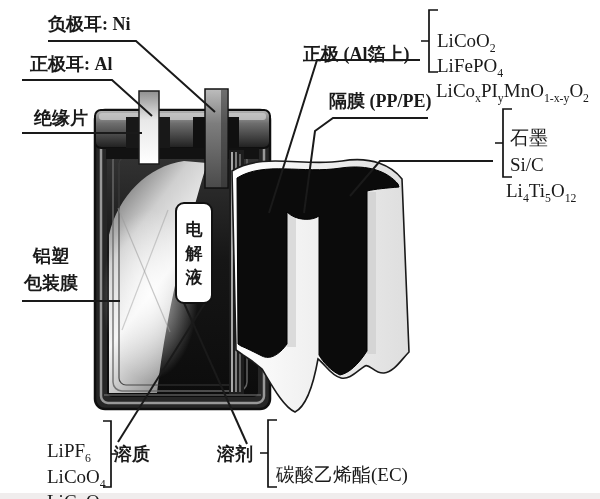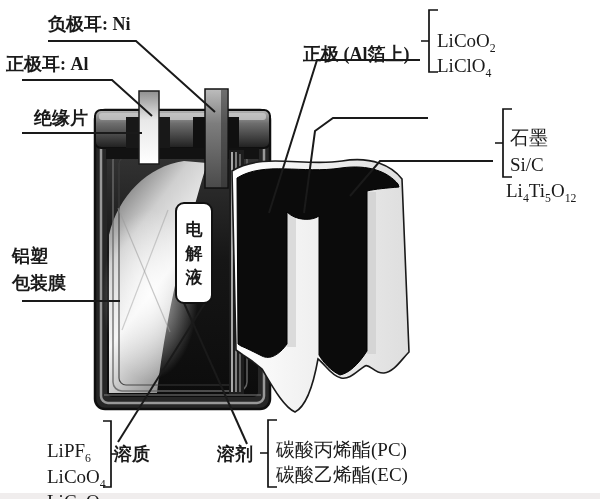--- a/index.html
+++ b/index.html
@@ -5,21 +5,21 @@
   html,body{margin:0;padding:0;background:#ffffff;}
   .stage{
     position:relative;width:600px;height:499px;background:#ffffff;overflow:hidden;
     font-family:"Liberation Serif","DejaVu Serif",serif;color:#1a1a1a;
   }
   .stage svg{position:absolute;left:0;top:0;z-index:1;}
   .lbl{position:absolute;z-index:3;white-space:nowrap;line-height:1.15;}
   .cjk{font-weight:700;font-size:18px;}
   .item{font-weight:400;font-size:19px;margin-top:24px;}
   .item sub,.lbl sub{font-size:0.62em;line-height:0;}
-  .pouch-lbl{width:78px;text-align:left;line-height:1.5;}
+  .pouch-lbl{width:78px;text-align:center;line-height:1.5;}
   .ebox{
     position:absolute;left:175px;top:202px;width:34px;height:98px;z-index:3;
     background:#ffffff;border:2px solid #111111;border-radius:9px;
     display:flex;flex-direction:column;align-items:center;justify-content:center;gap:7px;
     font-weight:700;font-size:17px;
   }
   .ebox span{display:block;line-height:1;}
   .bottom-strip{position:absolute;left:0;top:493px;width:600px;height:6px;background:#f0eded;z-index:2;}
 </style>
 </head>
@@ -122,46 +122,47 @@
 
     <g stroke="#111111" stroke-width="1.7" fill="none">
       <path d="M438,10 L429,10 L429,72 L438,72 M429,41 L421,41"></path>
       <path d="M512,109 L503,109 L503,177 L512,177 M503,143 L495,143"></path>
       <path d="M103,421 L111,421 L111,487 L103,487 M111,454 L118,454"></path>
       <path d="M277,420 L268,420 L268,487 L277,487 M268,453 L260,453"></path>
     </g>
   </svg>
 
   <div class="lbl cjk" style="left:48px;top:14px">负极耳: Ni</div>
-  <div class="lbl cjk" style="left:6px;top:54px">正极耳: Al</div>
+  <div class="lbl cjk" style="left:30px;top:54px">正极耳: Al</div>
   <div class="lbl cjk" style="left:34px;top:108px">绝缘片</div>
 
   <div class="lbl cjk pouch-lbl" style="left:12px;top:243px">
     <div>铝塑</div>
     <div>包装膜</div>
   </div>
 
   <div class="ebox">
     <span>电</span>
     <span>解</span>
     <span>液</span>
   </div>
 
   <div class="lbl cjk" style="left:303px;top:44px">正极 (Al箔上)</div>
   <div class="lbl item" style="left:437px;top:6px"><span>LiCoO</span><sub>2</sub></div>
-  <div class="lbl item" style="left:437px;top:31px"><span>LiClO</span><sub>4</sub></div>
+  <div class="lbl item" style="left:437px;top:31px"><span>LiFePO</span><sub>4</sub></div>
+  <div class="lbl item" style="left:436px;top:56px"><span>LiCo</span><sub>x</sub><span>PI</span><sub>y</sub><span>MnO</span><sub>1-x-y</sub><span>O</span><sub>2</sub></div>
 
+  <div class="lbl cjk" style="left:329px;top:91px">隔膜 (PP/PE)</div>
 
   <div class="lbl item" style="left:510px;top:103px"><span>石墨</span></div>
   <div class="lbl item" style="left:510px;top:130px"><span>Si/C</span></div>
   <div class="lbl item" style="left:506px;top:156px"><span>Li</span><sub>4</sub><span>Ti</span><sub>5</sub><span>O</span><sub>12</sub></div>
 
   <div class="lbl item" style="left:47px;top:416px"><span>LiPF</span><sub>6</sub></div>
   <div class="lbl item" style="left:47px;top:442px"><span>LiCoO</span><sub>4</sub></div>
   <div class="lbl item" style="left:47px;top:467px"><span>LiCoO</span><sub>4</sub></div>
   <div class="lbl cjk" style="left:114px;top:444px">溶质</div>
 
   <div class="lbl cjk" style="left:217px;top:444px">溶剂</div>
-  <div class="lbl item" style="left:276px;top:415px"><span>碳酸丙烯酯(PC)</span></div>
   <div class="lbl item" style="left:276px;top:440px"><span>碳酸乙烯酯(EC)</span></div>
 
   <div class="bottom-strip"></div>
 </div>
 
 </body></html>

